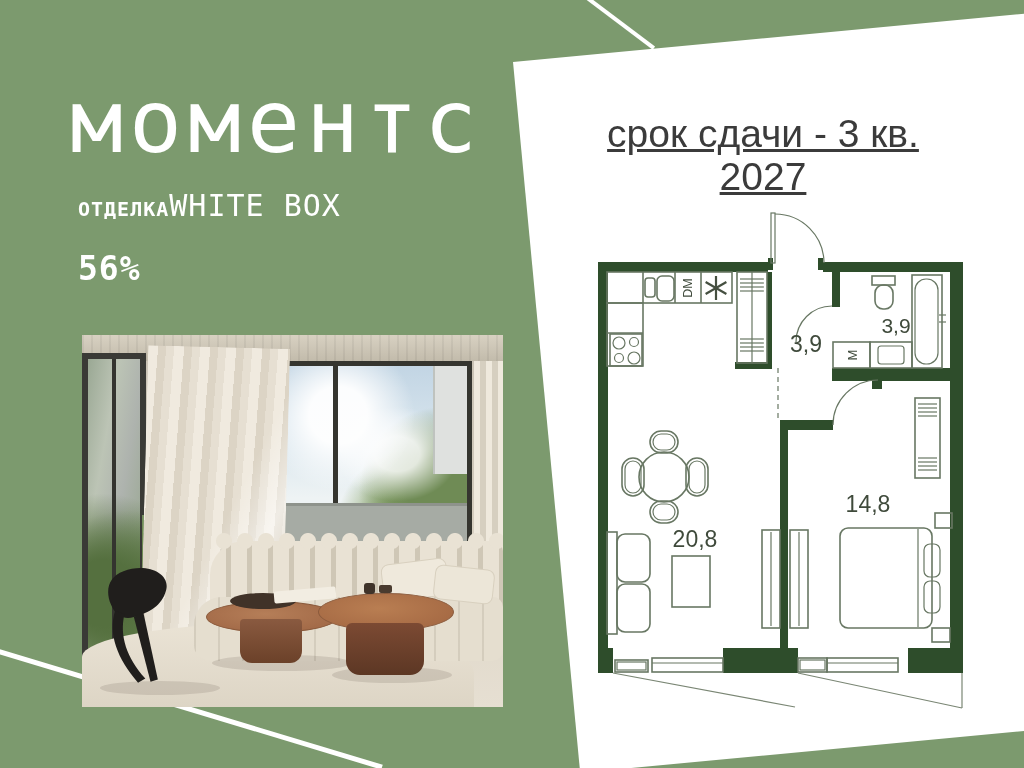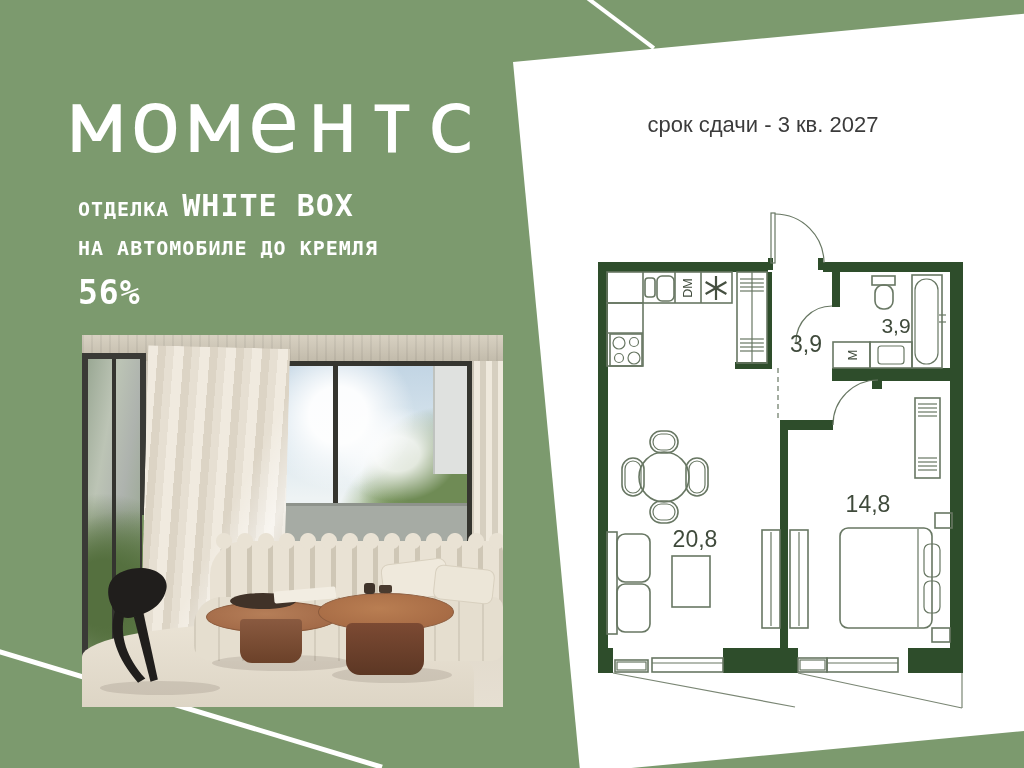--- a/index.html
+++ b/index.html
@@ -9,23 +9,23 @@
 
   
   .line-top{left:588px;top:-4px;width:84px;height:4px;background:#fff;
             transform:rotate(37deg);transform-origin:0 0;}
   .line-bottom{left:-4px;top:648px;width:404px;height:5px;background:#fff;
             transform:rotate(16.8deg);transform-origin:0 0;}
 
   
   .logo{left:70px;top:78px;font-size:88px;line-height:1;letter-spacing:6px;color:#fff;font-weight:400;}
   .features{left:78px;top:188px;display:flex;flex-direction:column;gap:13px;color:#fff;}
-  .feat-row{display:flex;align-items:baseline;gap:13px;white-space:nowrap;}
+  .feat-row{display:flex;align-items:baseline;white-space:nowrap;}
   .f-small{font-size:20px;font-weight:700;letter-spacing:1px;}
-  .f-big{font-size:30px;font-weight:700;letter-spacing:1px;}
+  .f-big{font-size:30px;font-weight:400;letter-spacing:1px;}
   .f-big2{font-size:33px;font-weight:700;letter-spacing:1px;}
 
   
   .photo{left:82px;top:335px;width:421px;height:372px;overflow:hidden;
          background:linear-gradient(180deg,#c9c2b4 0%,#cfc8ba 40%,#ddd5c6 62%,#e6dfd2 100%);}
   .lintel{left:0;top:0;width:421px;height:26px;
          background:repeating-linear-gradient(90deg,rgba(0,0,0,.05) 0 2px,transparent 2px 9px),
                     linear-gradient(180deg,#d8d1c2,#c2bbab);}
   .glass-door{left:0;top:18px;width:64px;height:314px;background:#3a3a36;}
   .glass-door .glass{position:absolute;left:6px;top:6px;width:52px;height:300px;
@@ -78,21 +78,21 @@
 
   
   .panel{left:513px;top:62px;width:560px;height:714px;background:#fff;
          transform:rotate(-5.4deg);transform-origin:0 0;}
 
   
   .offer{left:563px;top:96px;width:400px;text-align:center;color:#3b3b3b;
          font-family:"Liberation Sans",sans-serif;}
   .offer .l1{font-size:36px;line-height:1.1;}
   .offer .l1 sup{font-size:18px;}
-  .offer .l2{font-size:22px;margin-top:17px;line-height:1.1;}
+  .offer .l2{font-size:39px;margin-top:17px;line-height:1.1;text-decoration:underline;}
 
   
   .plan{left:590px;top:200px;width:380px;height:520px;}
   .plan svg{display:block;}
   .plan text{font-family:"Liberation Sans",sans-serif;fill:#3F4A3B;}
   .w{fill:#2E4D2B;}
   .t{fill:none;stroke:#687763;stroke-width:1.6;}
   .t2{fill:none;stroke:#687763;stroke-width:1.2;}
   .wh{fill:#fff;stroke:#687763;stroke-width:1.6;}
 </style>
@@ -104,21 +104,20 @@
   <div class="abs line-bottom"></div>
 
   <div class="abs logo">моментс</div>
 
   <div class="abs features">
     <div class="feat-row">
       <span class="f-small">ОТДЕЛКА</span>
       <span class="f-big">WHITE BOX</span>
     </div>
     <div class="feat-row">
-      <span class="f-small">НА АВТОМОБИЛЕ ДО КРЕМЛЯ</span>
     </div>
     <div class="feat-row">
       <span class="f-big2">56%</span>
     </div>
   </div>
 
   <div class="abs photo">
     <div class="abs lintel"></div>
     <div class="abs glass-door">
       <div class="glass"></div>

